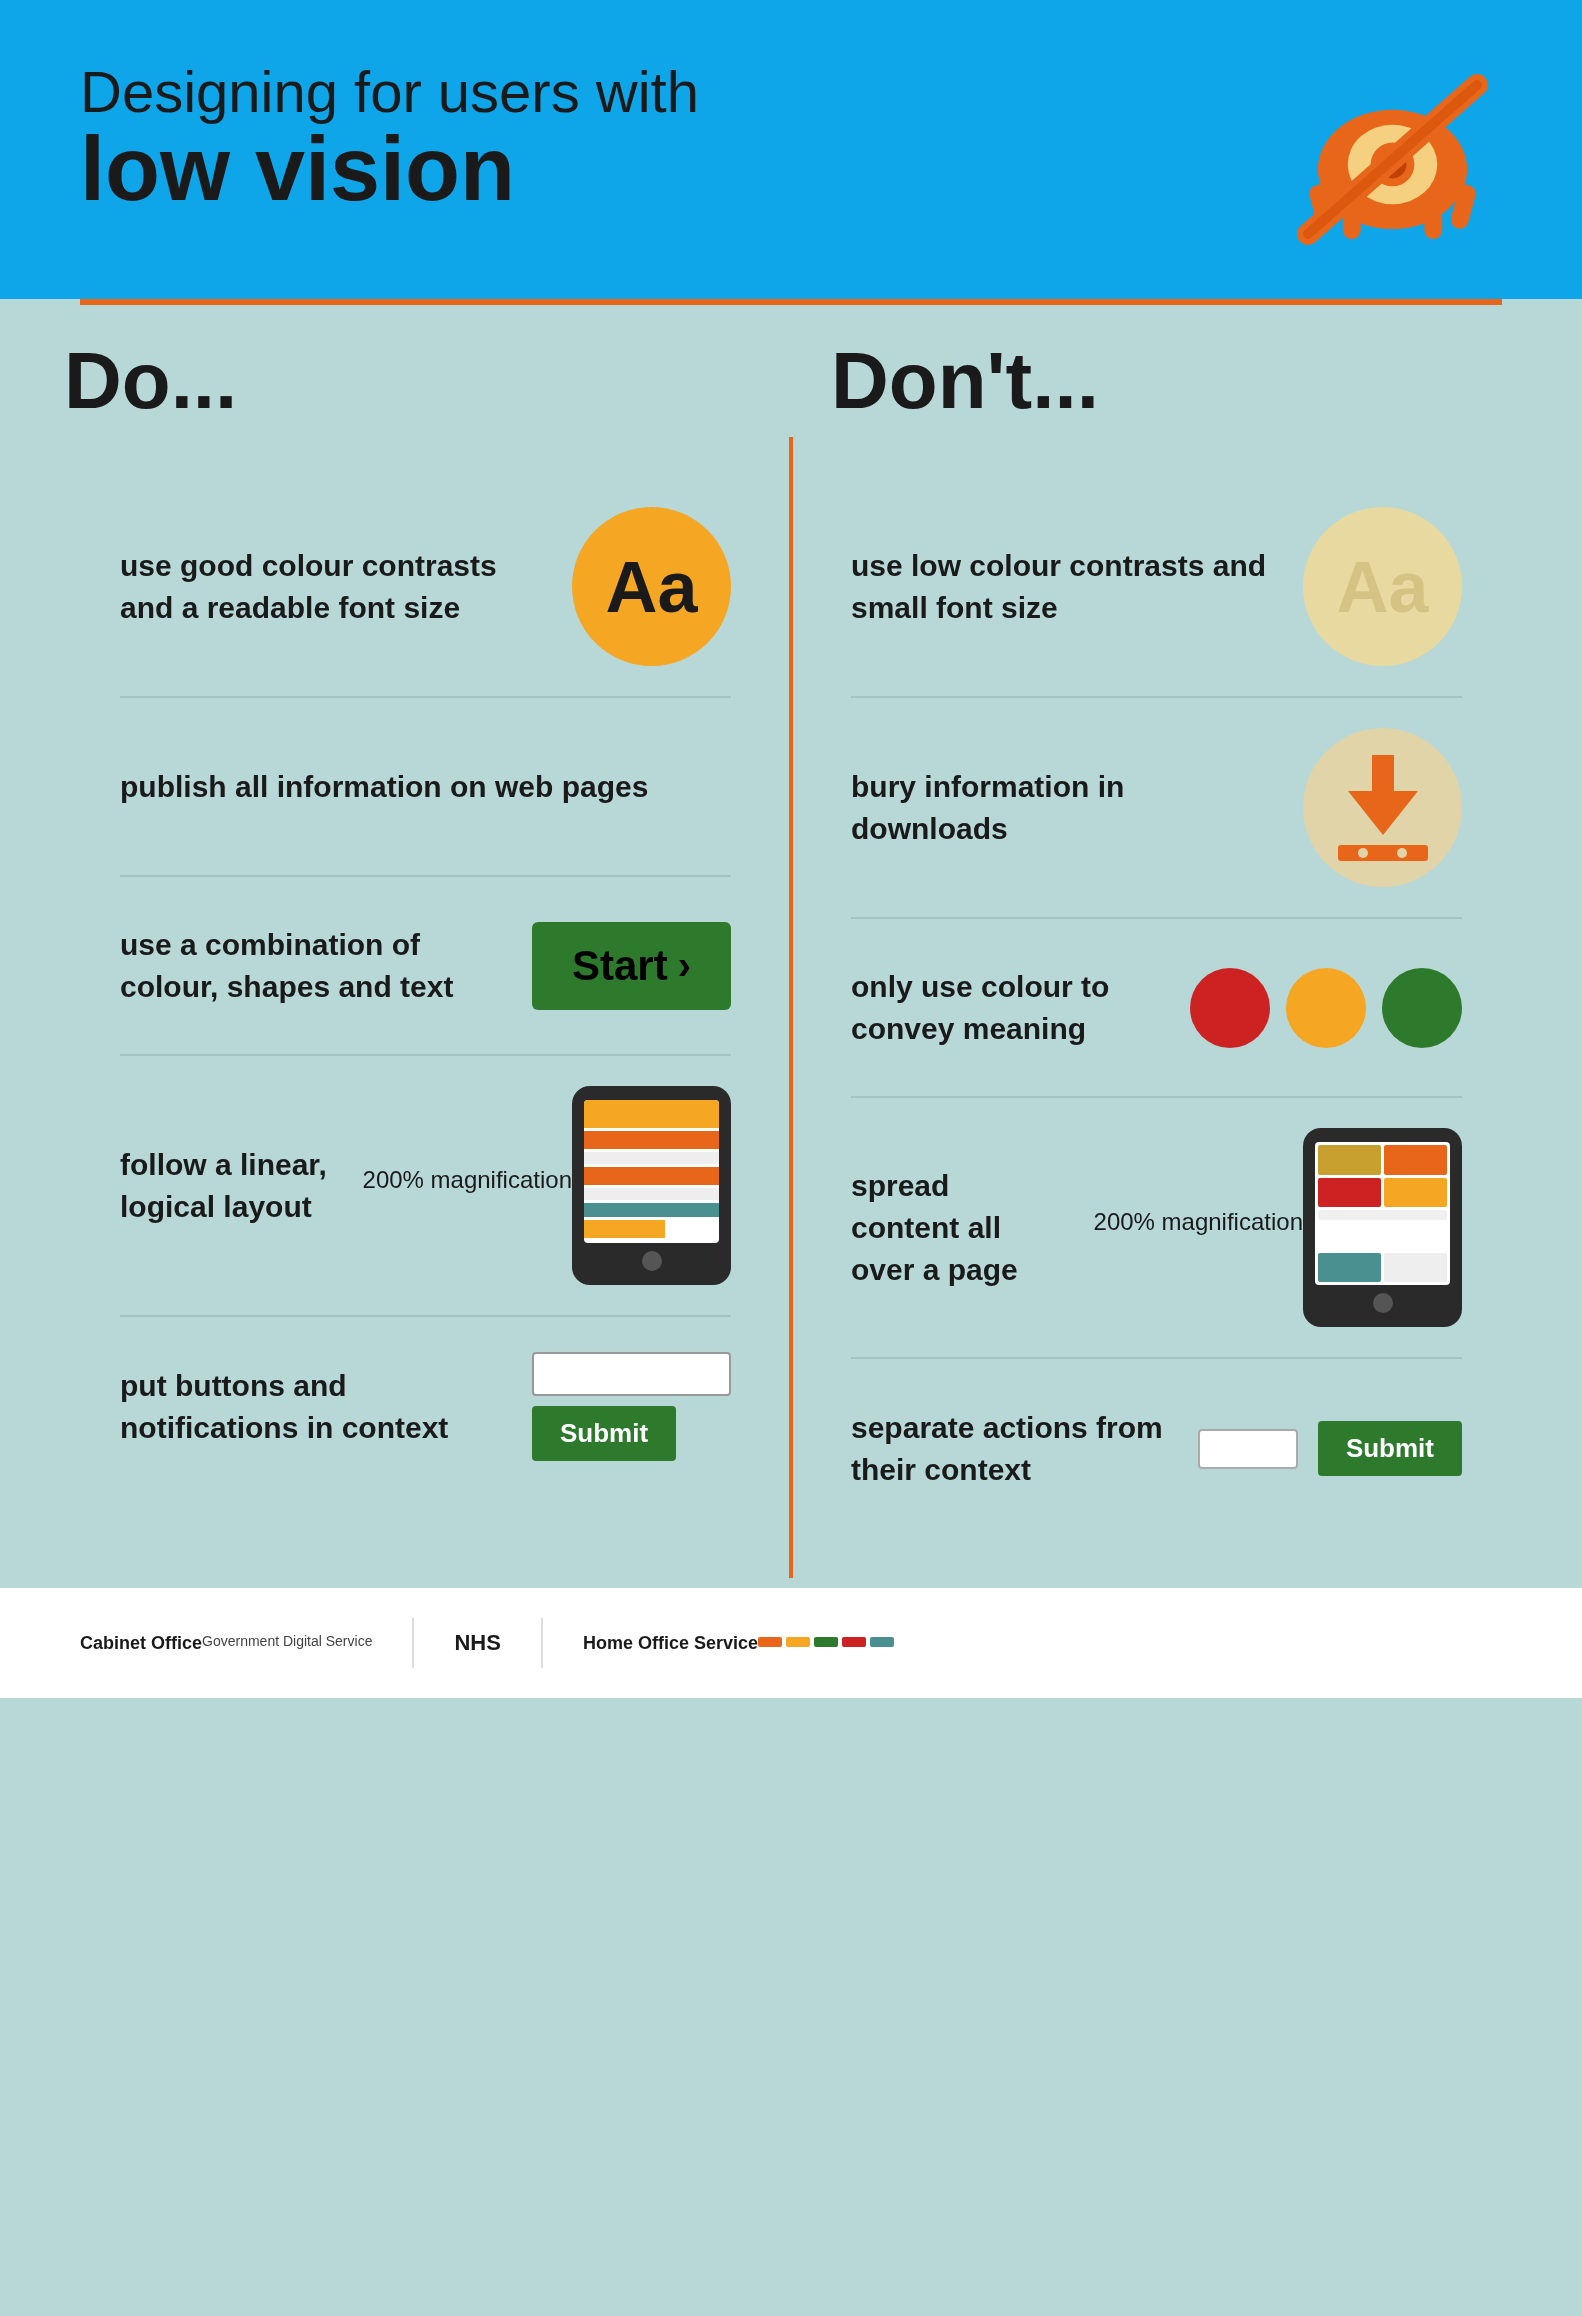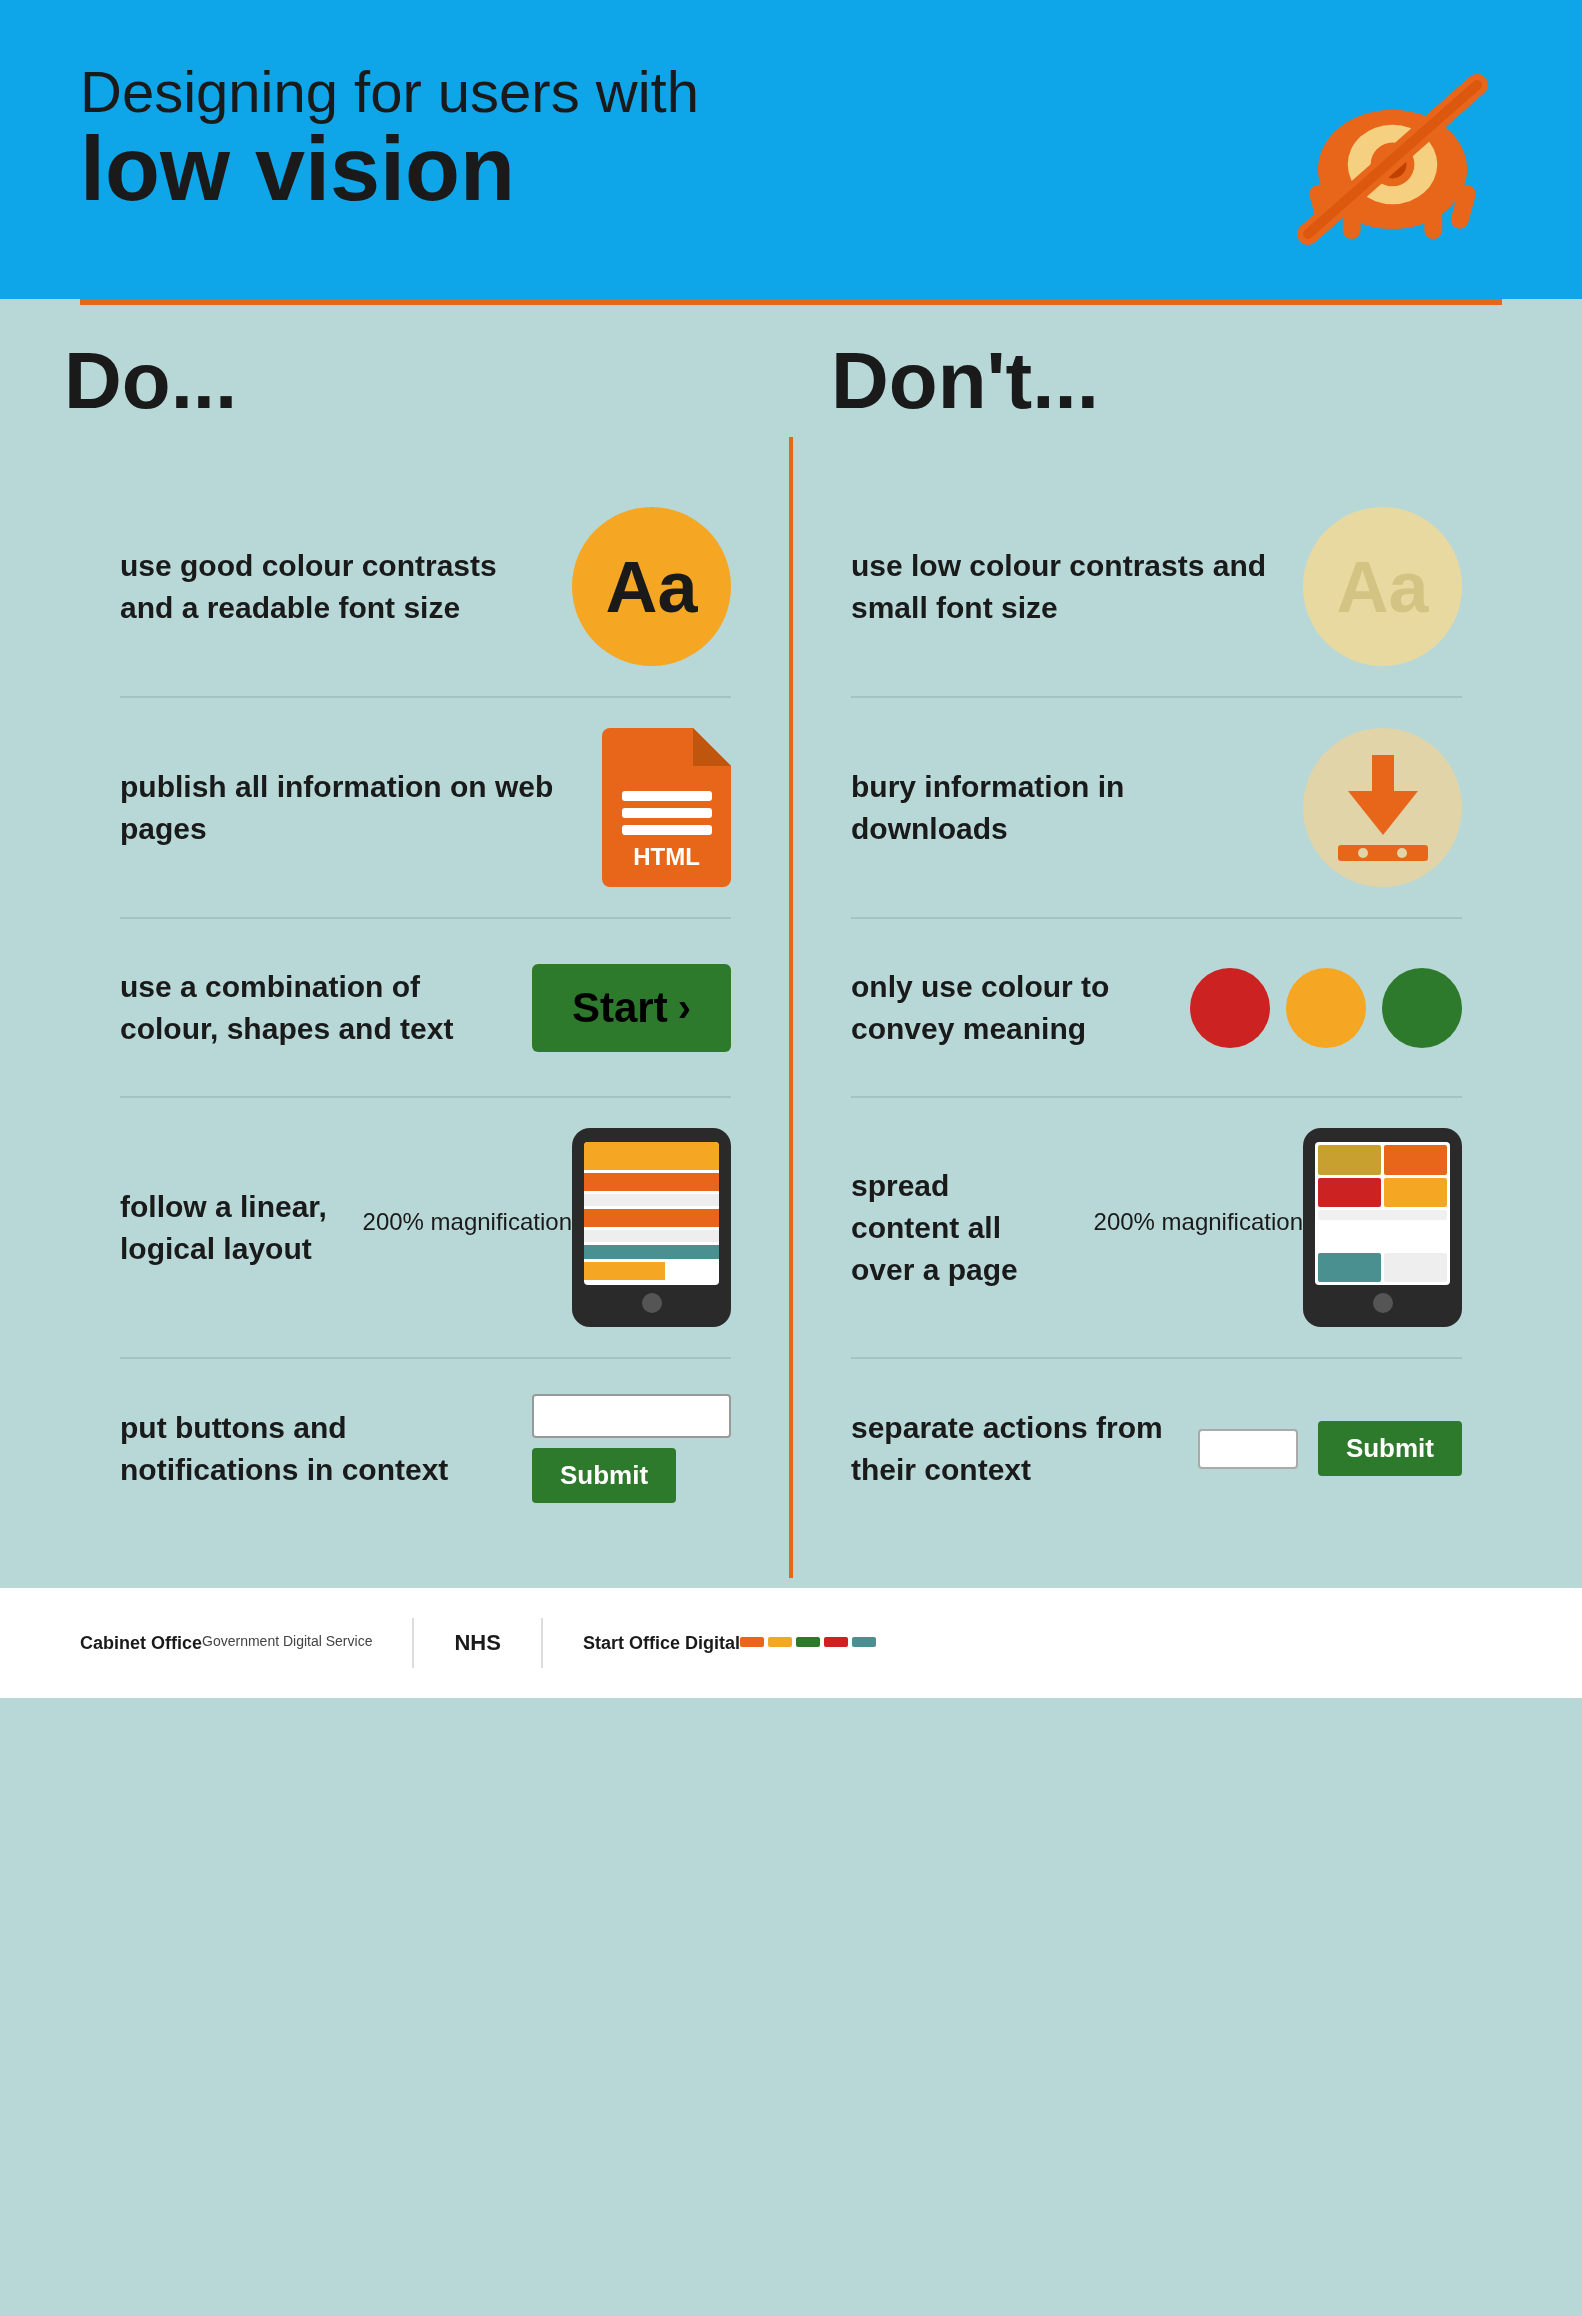--- a/index.html
+++ b/index.html
@@ -523,31 +523,20 @@
           <div class="row-text">use good colour contrasts and a readable font size</div>
           <div class="row-visual">
             <div class="aa-good">
               <span>Aa</span>
             </div>
           </div>
         </div>
 
         <div class="row-item section-inner">
           <div class="row-text">publish all information on web pages</div>
-          <div class="row-visual">
-            <div class="html-doc">
-              <div class="html-doc-corner"></div>
-              <div class="html-doc-lines">
-                <div class="html-doc-line"></div>
-                <div class="html-doc-line"></div>
-                <div class="html-doc-line"></div>
-              </div>
-              <div class="html-doc-label">HTML</div>
-            </div>
-          </div>
         </div>
 
         <div class="row-item section-inner">
           <div class="row-text">use a combination of colour, shapes and text</div>
           <div class="row-visual">
             <div class="start-btn">
               <span>Start</span>
               <span class="arrow">›</span>
             </div>
           </div>
@@ -665,21 +654,21 @@
     <div class="footer-logo-gov">
       <div class="footer-logo-text">Cabinet Office</div>
       <div class="footer-logo-sub">Government Digital Service</div>
     </div>
     <div class="footer-divider"></div>
     <div class="footer-logo-gov">
       <div class="footer-nhs">NHS</div>
     </div>
     <div class="footer-divider"></div>
     <div class="footer-logo-gov">
-      <div class="footer-logo-text">Start Office Digital</div>
+      <div class="footer-logo-text">Home Office Service</div>
       <div class="footer-color-bar">
         <div class="footer-color-block" style="background:#e8661a;"></div>
         <div class="footer-color-block" style="background:#f5a623;"></div>
         <div class="footer-color-block" style="background:#2d7a2d;"></div>
         <div class="footer-color-block" style="background:#cc2222;"></div>
         <div class="footer-color-block" style="background:#4a9090;"></div>
       </div>
     </div>
   </div>
 

